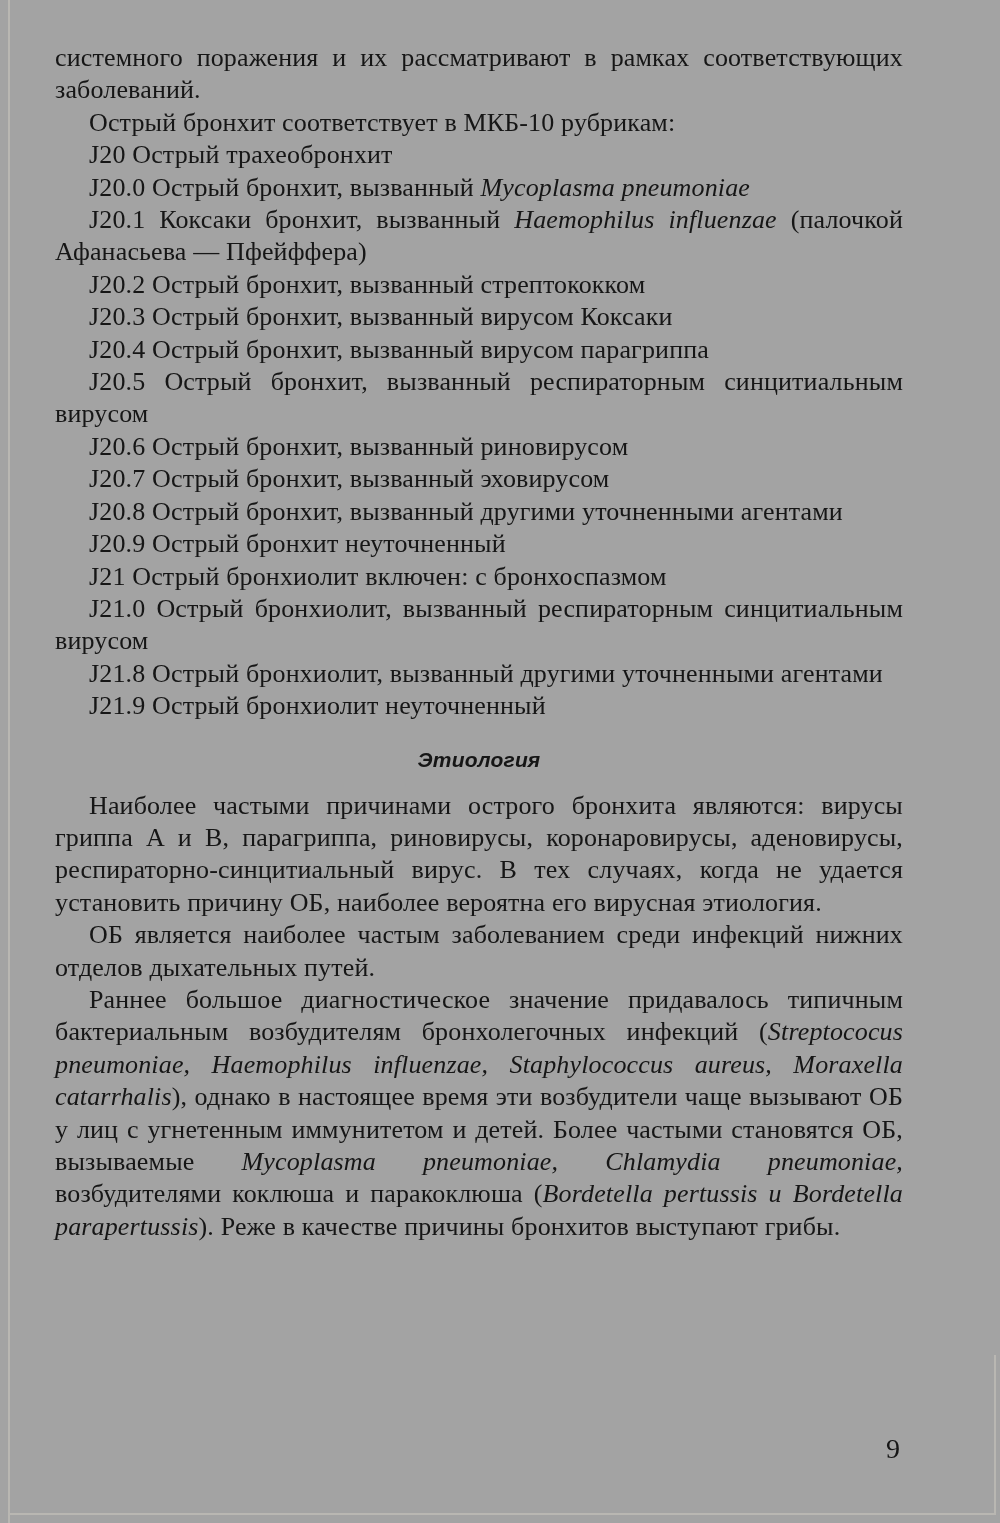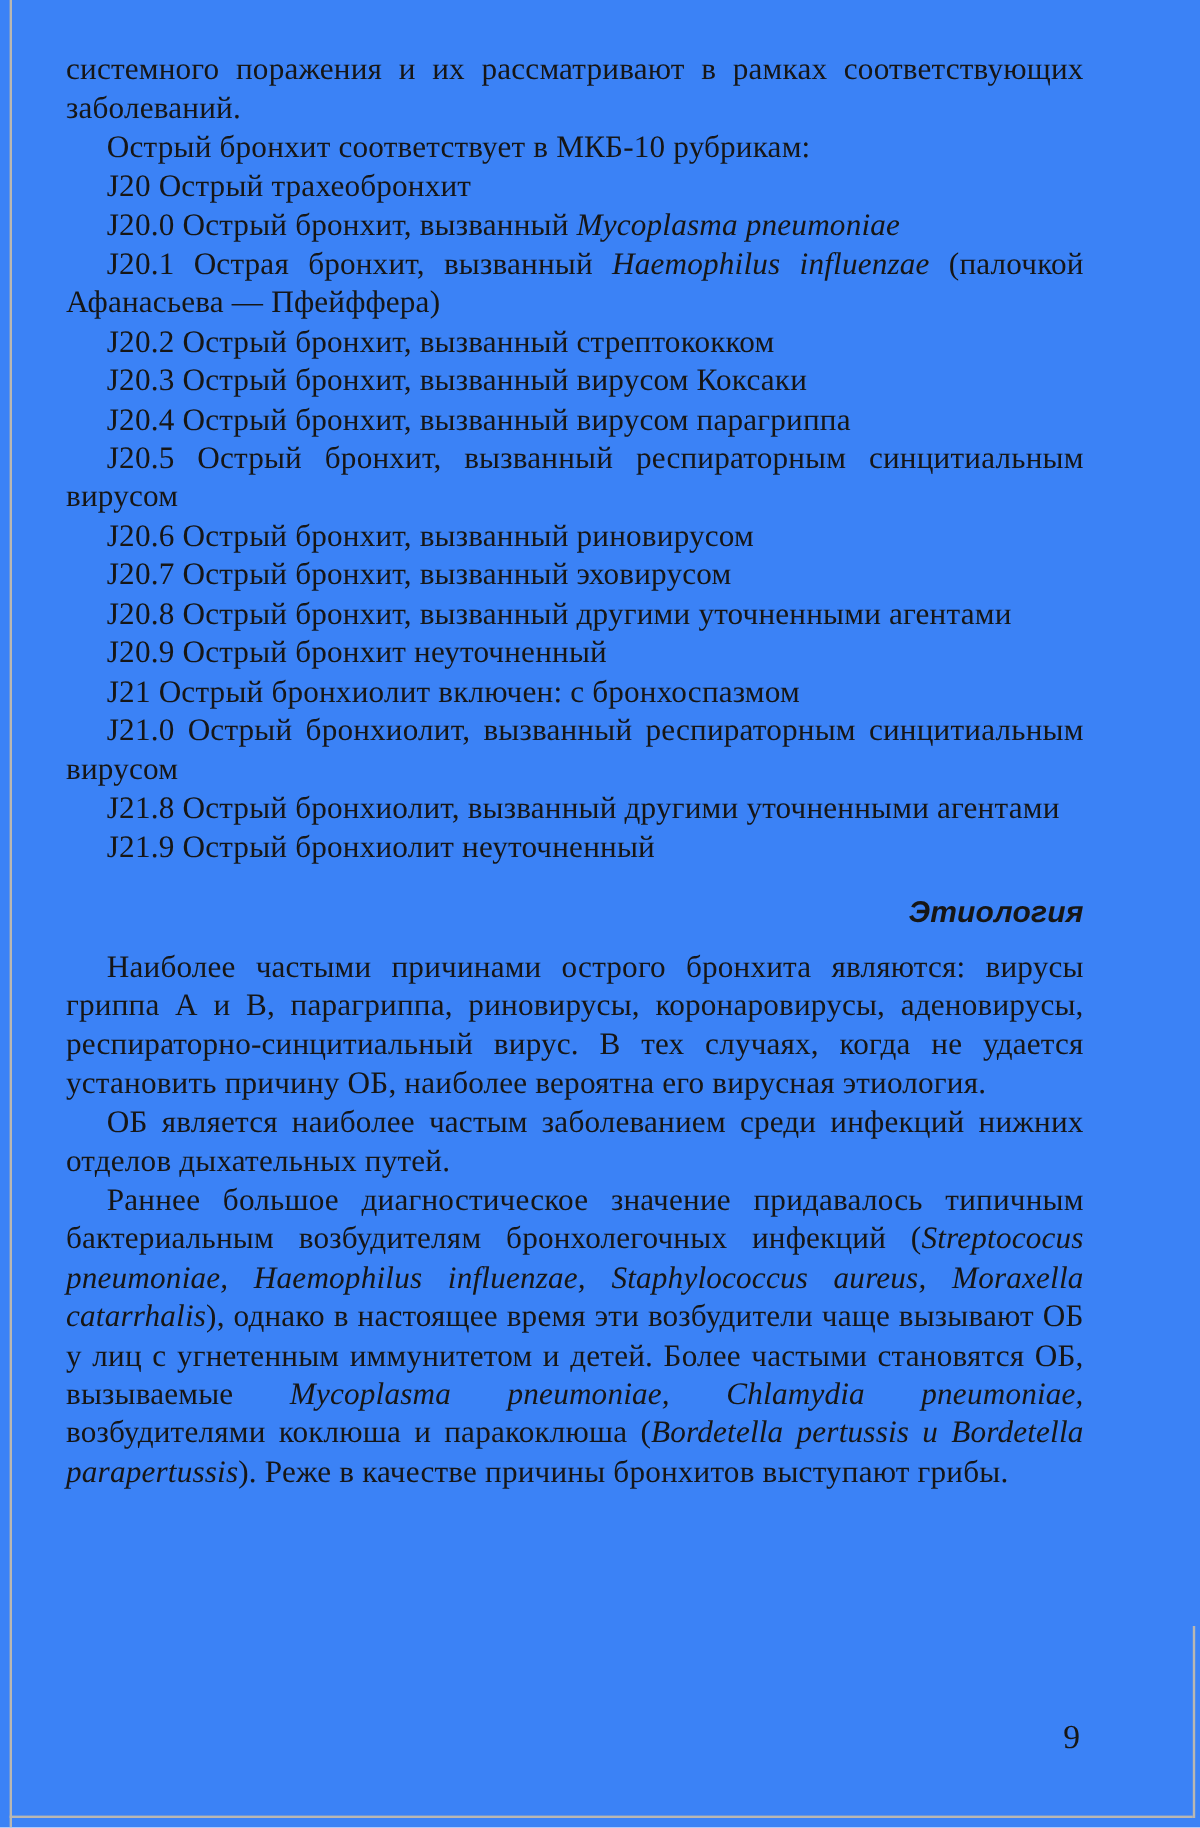--- a/index.html
+++ b/index.html
@@ -1,21 +1,21 @@
 <!DOCTYPE html>
 <html lang="ru"><head>
 <meta charset="utf-8">
 <style>
   * { margin: 0; padding: 0; box-sizing: border-box; }
   html, body { background: #ffffff; }
   .page {
     position: relative;
     width: 1000px;
     height: 1523px;
-    background: #3b82f6;
+    background: #a3a3a3;
     overflow: hidden;
     font-family: "Liberation Serif", "DejaVu Serif", serif;
     color: #161616;
   }
   .content {
     position: absolute;
     left: 55px;
     top: 42px;
     width: 848px;
     font-size: 26px;
@@ -23,23 +23,23 @@
     text-align: justify;
     letter-spacing: 0.15px;
   }
   .content p { margin: 0; }
   p.ind, p.mkb { text-indent: 34px; }
   .it { font-style: italic; }
   .heading {
     font-family: "Liberation Sans", "DejaVu Sans", sans-serif;
     font-style: italic;
     font-weight: bold;
-    font-size: 25px;
+    font-size: 21px;
     line-height: 30px;
-    text-align: right;
+    text-align: center;
     margin: 22px 0 15px 0;
   }
   .pagenum {
     position: absolute;
     top: 1434px;
     right: 100px;
     font-size: 28px;
     line-height: 30px;
   }
   .edge { position: absolute; background: #b9b7b2; }
@@ -54,21 +54,21 @@
   <div class="edge edge-left"></div>
   <div class="edge edge-bottom"></div>
   <div class="edge edge-right"></div>
 
   <div class="content">
     <p class="cont">системного поражения и их рассматривают в рамках соответствующих заболеваний.</p>
     <p class="ind">Острый бронхит соответствует в МКБ-10 рубрикам:</p>
 
     <p class="mkb"><span>J20 Острый трахеобронхит</span><span class="it"></span><span></span></p>
     <p class="mkb"><span>J20.0 Острый бронхит, вызванный </span><span class="it">Mycoplasma pneumoniae</span><span></span></p>
-    <p class="mkb"><span>J20.1 Острая бронхит, вызванный </span><span class="it">Haemophilus influenzae</span><span> (палочкой Афанасьева — Пфейффера)</span></p>
+    <p class="mkb"><span>J20.1 Коксаки бронхит, вызванный </span><span class="it">Haemophilus influenzae</span><span> (палочкой Афанасьева — Пфейффера)</span></p>
     <p class="mkb"><span>J20.2 Острый бронхит, вызванный стрептококком</span><span class="it"></span><span></span></p>
     <p class="mkb"><span>J20.3 Острый бронхит, вызванный вирусом Коксаки</span><span class="it"></span><span></span></p>
     <p class="mkb"><span>J20.4 Острый бронхит, вызванный вирусом парагриппа</span><span class="it"></span><span></span></p>
     <p class="mkb"><span>J20.5 Острый бронхит, вызванный респираторным синцитиальным вирусом</span><span class="it"></span><span></span></p>
     <p class="mkb"><span>J20.6 Острый бронхит, вызванный риновирусом</span><span class="it"></span><span></span></p>
     <p class="mkb"><span>J20.7 Острый бронхит, вызванный эховирусом</span><span class="it"></span><span></span></p>
     <p class="mkb"><span>J20.8 Острый бронхит, вызванный другими уточненными агентами</span><span class="it"></span><span></span></p>
     <p class="mkb"><span>J20.9 Острый бронхит неуточненный</span><span class="it"></span><span></span></p>
     <p class="mkb"><span>J21 Острый бронхиолит включен: с бронхоспазмом</span><span class="it"></span><span></span></p>
     <p class="mkb"><span>J21.0 Острый бронхиолит, вызванный респираторным синцитиальным вирусом</span><span class="it"></span><span></span></p>

